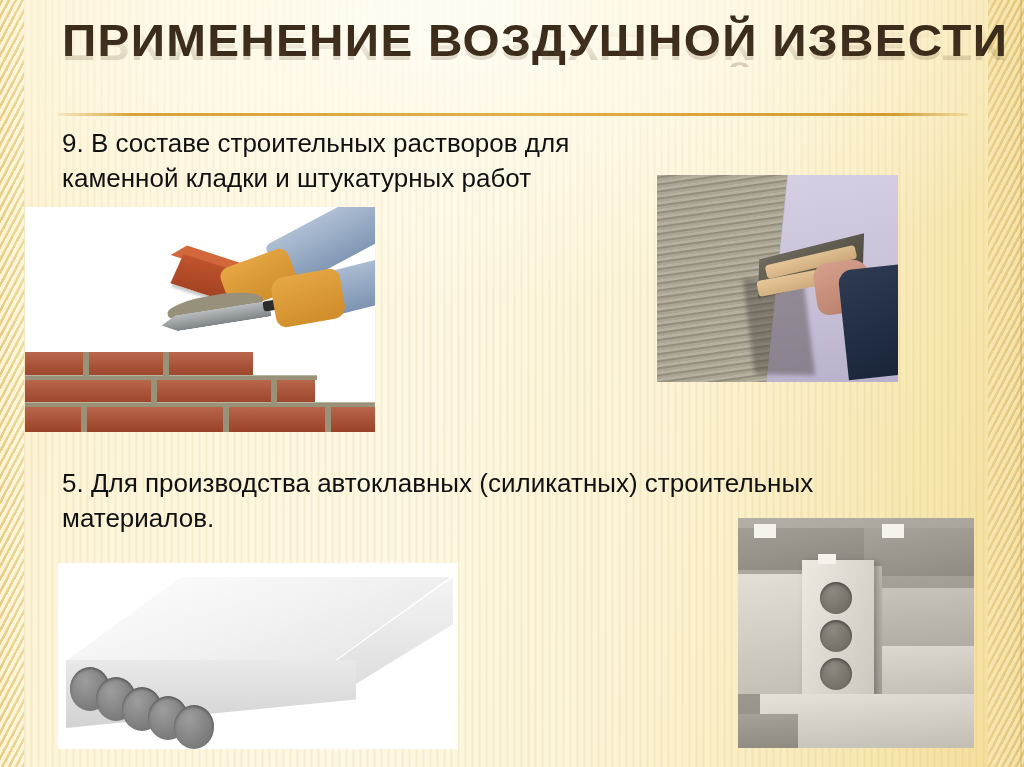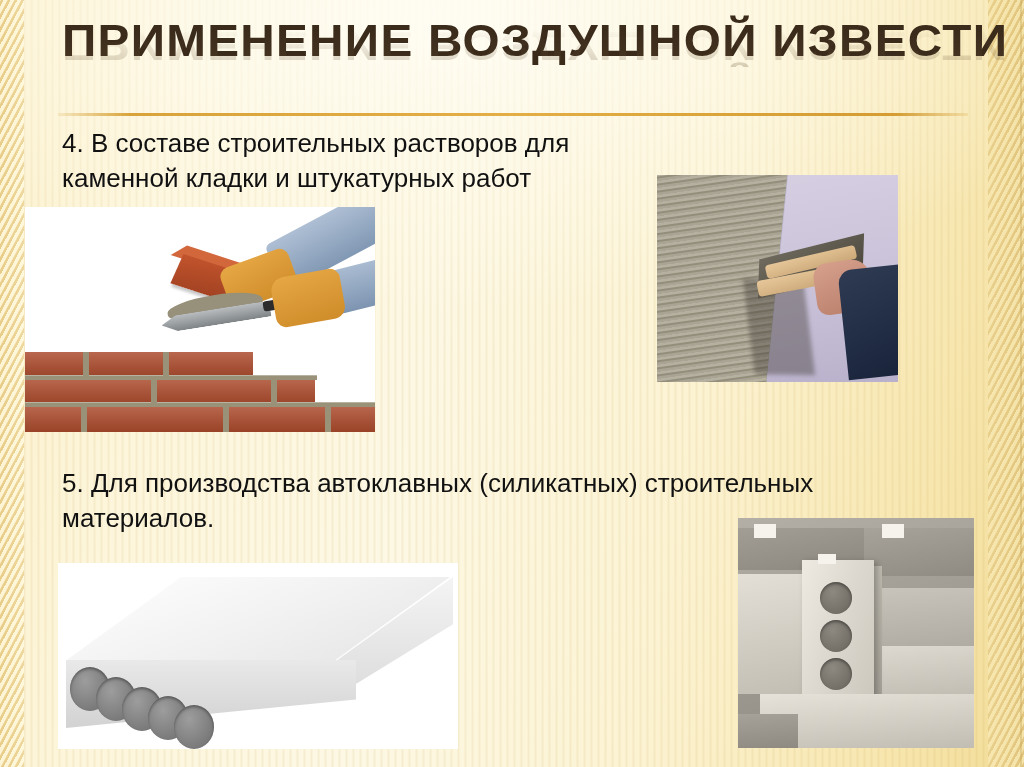--- a/index.html
+++ b/index.html
@@ -466,21 +466,21 @@
   <div class="edge-left"></div>
   <div class="edge-right"></div>
   <div class="edge-right-line"></div>
 
   <div class="title-zone">
     <div class="title-text">ПРИМЕНЕНИЕ ВОЗДУШНОЙ ИЗВЕСТИ</div>
     <div class="title-reflection">ПРИМЕНЕНИЕ ВОЗДУШНОЙ ИЗВЕСТИ</div>
   </div>
   <div class="title-divider"></div>
 
-  <div id="item1-text" class="body-text">4. В составе строительных растворов для каменной кладки и штукатурных работ</div>
+  <div id="item1-text" class="body-text">9. В составе строительных растворов для каменной кладки и штукатурных работ</div>
 
   <div class="photo" id="photo-bricklaying">
     <div class="sleeve s1"></div>
     <div class="sleeve s2"></div>
     <div class="brick-held-top"></div>
     <div class="brick-held"></div>
     <div class="glove g1"></div>
     <div class="mortar-blob"></div>
     <div class="trowel"></div>
     <div class="trowel-handle"></div>

